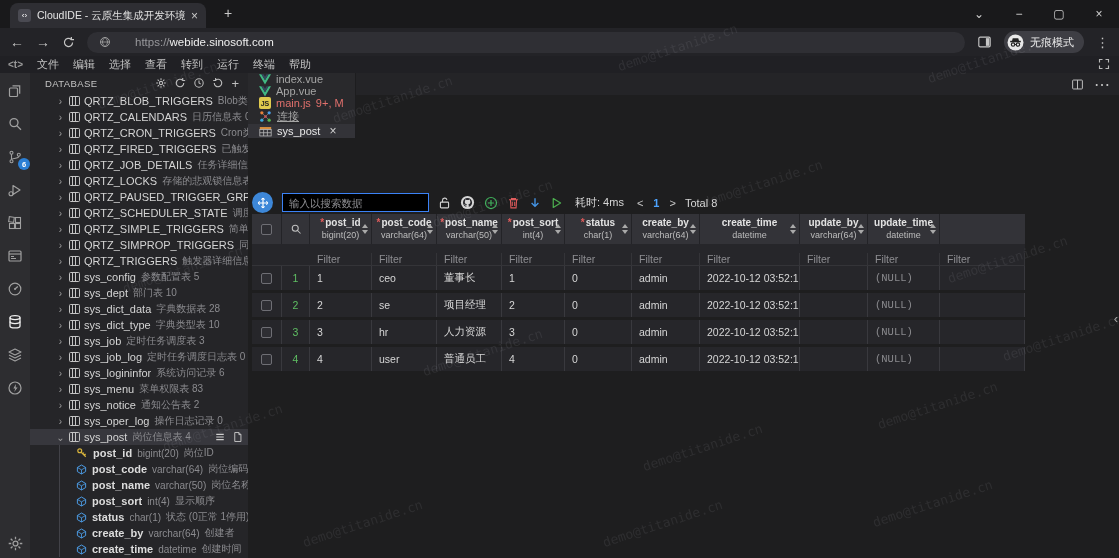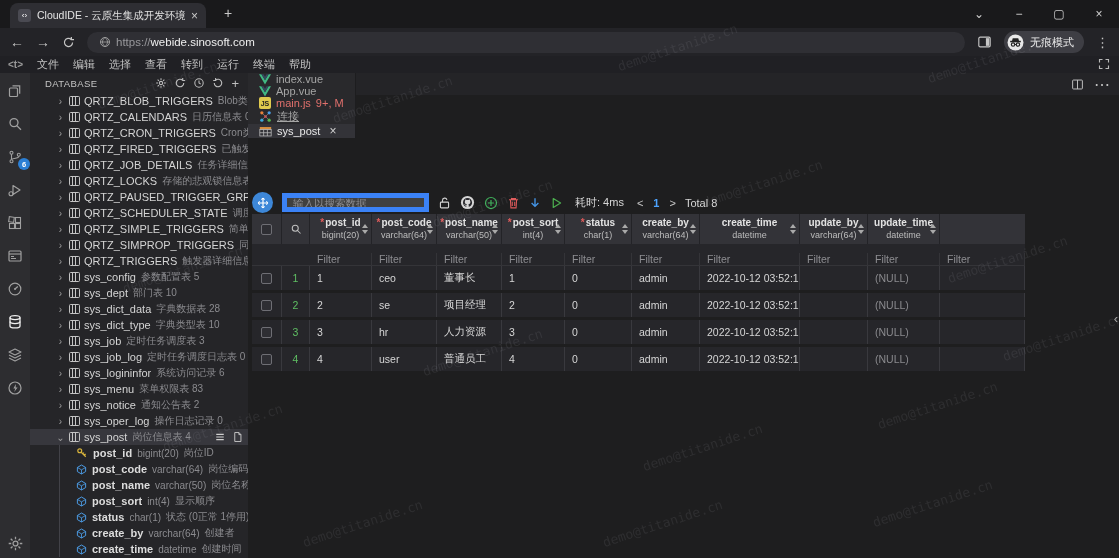--- a/index.html
+++ b/index.html
@@ -13,21 +13,21 @@
   .favicon{width:13px;height:13px;border-radius:3px;background:#4a4a52;color:#fff;font-size:8px;display:flex;align-items:center;justify-content:center;flex:none;}
   .btab-title{flex:1;overflow:hidden;white-space:nowrap;text-align:center;}
   .btab-close{color:#c9c9c9;font-size:12px;cursor:pointer;}
   .newtab{position:absolute;left:224px;top:5px;font-size:14px;color:#c9c9c9;cursor:pointer;}
   .wctrls{position:absolute;right:0;top:0;height:28px;display:flex;}
   .wctrl{width:40px;height:28px;display:flex;align-items:center;justify-content:center;color:#cfcfcf;font-size:12px;cursor:pointer;}
 
   
   .addressbar{position:absolute;top:28px;left:0;right:0;height:28px;background:#232327;display:flex;align-items:center;padding:0 10px;gap:12px;}
   .navic{color:#c6c6c6;font-size:14px;line-height:1;cursor:pointer;}
-  .urlpill{flex:1;height:21px;background:#2f2f34;border-radius:11px;display:flex;align-items:center;gap:5px;padding:0 12px;font-size:11.5px;cursor:text;}
+  .urlpill{flex:1;height:21px;background:#2f2f34;border-radius:11px;display:flex;align-items:center;gap:24px;padding:0 12px;font-size:11.5px;cursor:text;}
   .scheme{color:#98989c;}
   .host{color:#efefef;}
   .incog{height:22px;background:#3e3e44;border-radius:11px;display:flex;align-items:center;gap:6px;padding:0 10px 0 3px;font-size:11px;color:#ededed;}
   .dots{color:#c6c6c6;font-size:13px;cursor:pointer;}
 
   
   .menubar{position:absolute;top:56px;left:0;right:0;height:17px;background:#202024;display:flex;align-items:center;font-size:11px;color:#c2c2c2;padding-left:6px;}
   .logo{color:#9a9a9a;font-size:10px;margin:0 7px 0 2px;font-weight:bold;}
   .menu-item{padding:0 7px;cursor:pointer;}
   .fs-ic{position:absolute;right:9px;top:2px;cursor:pointer;}
@@ -71,21 +71,21 @@
   .jsbadge{width:12px;height:12px;background:#e0ca4e;color:#1e1e1e;font-size:7px;font-weight:bold;display:inline-flex;align-items:center;justify-content:center;border-radius:2px;flex:none;}
   .tabbar-actions{position:absolute;right:9px;top:0;height:22px;display:flex;align-items:center;gap:10px;color:#c0c0c0;}
   .tabbar-actions>*{cursor:pointer;}
 
   .sql-editor{position:absolute;left:4px;top:24px;width:823px;height:93px;background:#1d1d21;border:1.5px solid #2f6db4;font-family:"DejaVu Sans Mono","Liberation Mono",monospace;font-size:12px;color:#e6e6e6;padding:5px 9px;line-height:1.45;cursor:text;}
   .sql-editor::after{content:"";position:absolute;right:1px;bottom:1px;width:9px;height:9px;background:repeating-linear-gradient(135deg,transparent 0 2px,#8f8f8f 2px 3px);}
   .caret{display:inline-block;width:1px;height:12px;background:#fff;vertical-align:-2px;}
 
   .rtoolbar{position:absolute;left:4px;top:119px;height:21px;display:flex;align-items:center;gap:9px;}
   .move-btn{width:21px;height:21px;border-radius:50%;background:#3d87d8;display:flex;align-items:center;justify-content:center;cursor:pointer;}
-  .searchbox{width:147px;height:19px;background:#404040;border:5px solid #3b82f6;color:#bdbdbd;font-size:10.5px;padding:0 6px;outline:none;font-family:"Liberation Sans",sans-serif;}
+  .searchbox{width:147px;height:19px;background:#000000;border:1px solid #3b82f6;color:#bdbdbd;font-size:10.5px;padding:0 6px;outline:none;font-family:"Liberation Sans",sans-serif;}
   .searchbox::placeholder{color:#8e8e92;}
   .tool-ic{cursor:pointer;display:flex;align-items:center;}
   .elapsed{font-size:11px;color:#d6d6d6;margin-left:3px;}
   .pager{display:flex;align-items:center;gap:10px;font-size:11px;color:#c9c9c9;margin-left:4px;}
   .pager>*{cursor:pointer;}
   .pgnum{color:#4da3ff;font-weight:bold;}
   .total{font-size:11px;color:#d6d6d6;}
 
   
   .grid{position:absolute;left:4px;top:141px;}
@@ -97,21 +97,21 @@
   .htype{font-size:9px;color:#bdbdbd;}
   .sort{position:absolute;right:3px;display:flex;flex-direction:column;gap:2px;}
   .s-up{width:0;height:0;border-left:3.5px solid transparent;border-right:3.5px solid transparent;border-bottom:4px solid #a9a9a9;}
   .s-dn{width:0;height:0;border-left:3.5px solid transparent;border-right:3.5px solid transparent;border-top:4px solid #a9a9a9;}
   .g-filter{display:flex;height:22px;background:#26262a;align-items:flex-end;}
   .g-fcell{display:flex;align-items:center;padding:0 7px;font-size:10.5px;color:#8e8e92;border-right:1px solid #343438;border-bottom:1px solid #343438;cursor:text;}
   .g-row{display:flex;height:24px;margin-bottom:3px;background:#26262a;cursor:pointer;}
   .g-cell{display:flex;align-items:center;padding:0 7px;font-size:10.5px;color:#d6d6d6;border-right:1px solid #39393e;overflow:hidden;white-space:nowrap;}
   .cbcell{justify-content:center;padding:0;}
   .numcell{justify-content:center;color:#5fbf63;padding:0;}
-  .nullv{color:#8a8a8e;}
+  .nullv{color:#8a8a8e;font-family:Liberation Mono, monospace;}
   .cb{width:11px;height:11px;border:1px solid #6e6e74;border-radius:2px;background:#2e2e33;cursor:pointer;}
 
   .collapse{position:absolute;right:1px;top:238px;color:#a5a5a5;font-size:13px;cursor:pointer;}
 
   .wm{position:absolute;color:rgba(190,190,200,.10);font-size:13px;transform:rotate(-18deg);pointer-events:none;z-index:60;font-family:"DejaVu Sans Mono",monospace;white-space:nowrap;}
 </style>
 </head>
 <body>
 
 <div class="titlebar">

